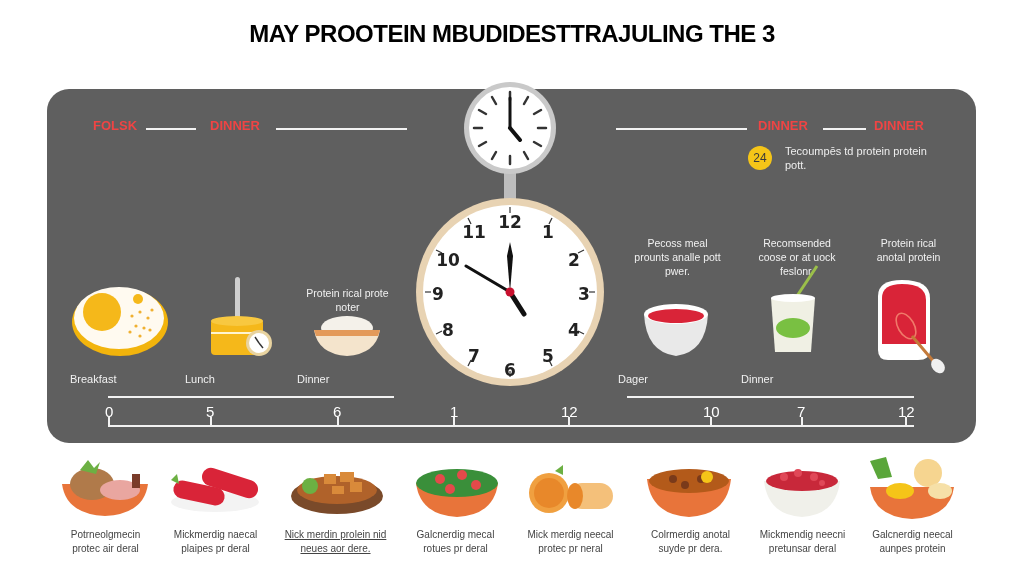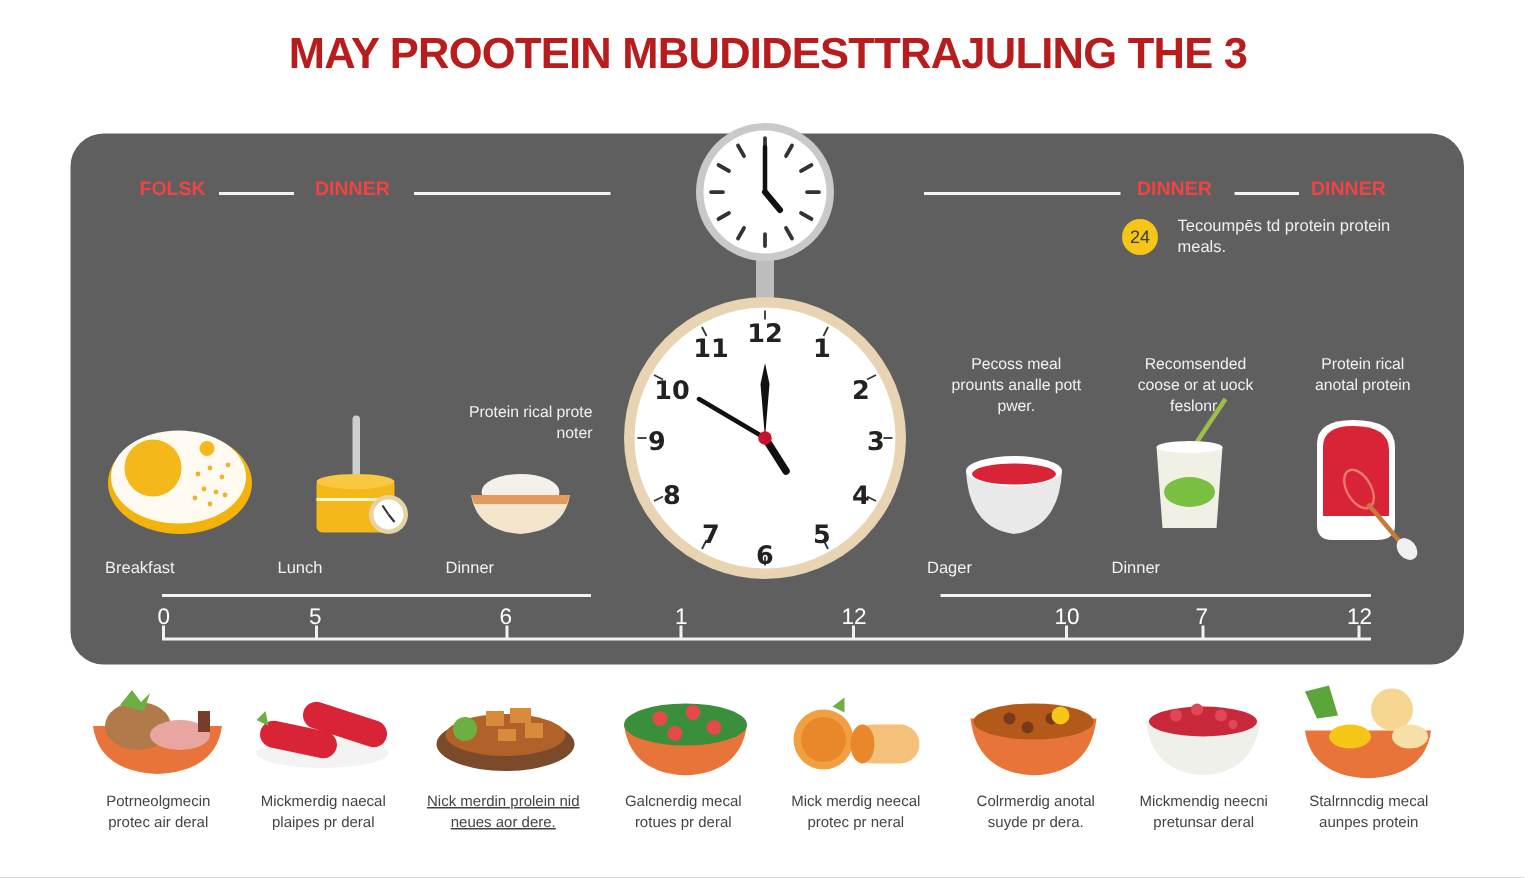--- a/index.html
+++ b/index.html
@@ -1,21 +1,21 @@
 <!DOCTYPE html>
 <html><head>
   <meta charset="utf-8">
   <style>
     * { box-sizing: border-box; margin: 0; padding: 0; }
     html, body { width: 1024px; height: 585px; background: #ffffff; overflow: hidden; }
     body { font-family: "Liberation Sans", sans-serif; position: relative; }
 
     .title {
       position: absolute; left: 0; top: 20px; width: 1024px; text-align: center;
-      font-size: 29px; font-weight: bold; color: #b91c1c; letter-spacing: -0.5px;
+      font-size: 24px; font-weight: bold; color: #000000; letter-spacing: -0.5px;
     }
 
     .panel {
       position: absolute; left: 47px; top: 89px; width: 929px; height: 354px;
       background: #5f5f5f; border-radius: 22px;
     }
 
     .hdr { position: absolute; color: #ef4444; font-weight: bold; font-size: 13px; }
     .hline { position: absolute; height: 2px; background: #f2f2f2; }
 
@@ -50,21 +50,21 @@
 <div class="hline" style="left:146px;top:128px;width:50px;"></div>
 <div class="hdr" style="left:210px;top:118px;">DINNER</div>
 <div class="hline" style="left:276px;top:128px;width:131px;"></div>
 
 <div class="hline" style="left:616px;top:128px;width:131px;"></div>
 <div class="hdr" style="left:758px;top:118px;">DINNER</div>
 <div class="hline" style="left:823px;top:128px;width:43px;"></div>
 <div class="hdr" style="left:874px;top:118px;">DINNER</div>
 
 <div class="badge">24</div>
-<div class="badge-text">Tecoumpēs td protein protein meals.</div>
+<div class="badge-text">Tecoumpēs td protein protein pott.</div>
 
 <svg class="svgabs" style="left:458px;top:80px;" width="104" height="130" viewBox="0 0 104 130">
   <rect x="46" y="85" width="12" height="45" fill="#bdbdbd"></rect>
   <circle cx="52" cy="48" r="46" fill="#c9c9c9"></circle>
   <circle cx="52" cy="48" r="41" fill="#ffffff"></circle>
   <g stroke="#333" stroke-width="2.5" stroke-linecap="round">
     <line x1="52" y1="12" x2="52" y2="20"></line>
     <line x1="52" y1="76" x2="52" y2="84"></line>
     <line x1="16" y1="48" x2="24" y2="48"></line>
     <line x1="80" y1="48" x2="88" y2="48"></line>
@@ -111,21 +111,21 @@
     <text x="24" y="104">9</text>
     <text x="34" y="70">10</text>
     <text x="60" y="42">11</text>
   </g>
   <line x1="96" y1="96" x2="52" y2="70" stroke="#111" stroke-width="3" stroke-linecap="round"></line>
   <line x1="96" y1="96" x2="110" y2="118" stroke="#111" stroke-width="5" stroke-linecap="round"></line>
   <path d="M96 96 L93 60 L96 46 L99 60 Z" fill="#111"></path>
   <circle cx="96" cy="96" r="4.5" fill="#c8102e"></circle>
 </svg>
 
-<div class="note" style="left:300px;top:268px;width:95px;text-align:right;">Protein rical prote noter</div>
+<div class="note" style="left:300px;top:286px;width:95px;">Protein rical prote noter</div>
 <div class="note" style="left:630px;top:236px;width:95px;">Pecoss meal prounts analle pott pwer.</div>
 <div class="note" style="left:752px;top:236px;width:90px;">Recomsended coose or at uock feslonr.</div>
 <div class="note" style="left:866px;top:236px;width:85px;">Protein rical anotal protein</div>
 
 <svg class="svgabs" style="left:70px;top:280px;" width="100" height="78" viewBox="0 0 100 78">
   <ellipse cx="50" cy="42" rx="48" ry="34" fill="#f2b40c"></ellipse>
   <ellipse cx="49" cy="38" rx="45" ry="31" fill="#fffaf0"></ellipse>
   <circle cx="32" cy="32" r="19" fill="#f5b81a"></circle>
   <circle cx="68" cy="19" r="5" fill="#f5b81a"></circle>
   <g fill="#f0b030">
@@ -274,15 +274,15 @@
   <ellipse cx="74" cy="36" rx="12" ry="8" fill="#f6e0a8"></ellipse>
 </svg>
 
 <div class="card-label" style="left:48px;top:528px;"><span>Potrneolgmecin</span><br><span>protec air deral</span></div>
 <div class="card-label" style="left:158px;top:528px;"><span>Mickmerdig naecal</span><br><span>plaipes pr deral</span></div>
 <div class="card-label" style="left:278px;top:528px;text-decoration:underline;"><span>Nick merdin prolein nid</span><br><span>neues aor dere.</span></div>
 <div class="card-label" style="left:398px;top:528px;"><span>Galcnerdig mecal</span><br><span>rotues pr deral</span></div>
 <div class="card-label" style="left:513px;top:528px;"><span>Mick merdig neecal</span><br><span>protec pr neral</span></div>
 <div class="card-label" style="left:633px;top:528px;"><span>Colrmerdig anotal</span><br><span>suyde pr dera.</span></div>
 <div class="card-label" style="left:745px;top:528px;"><span>Mickmendig neecni</span><br><span>pretunsar deral</span></div>
-<div class="card-label" style="left:855px;top:528px;"><span>Stalrnncdig mecal</span><br><span>aunpes protein</span></div>
+<div class="card-label" style="left:855px;top:528px;"><span>Galcnerdig neecal</span><br><span>aunpes protein</span></div>
 
 <div class="footer">@ThafePicht.conol</div>
 
 </body></html>

